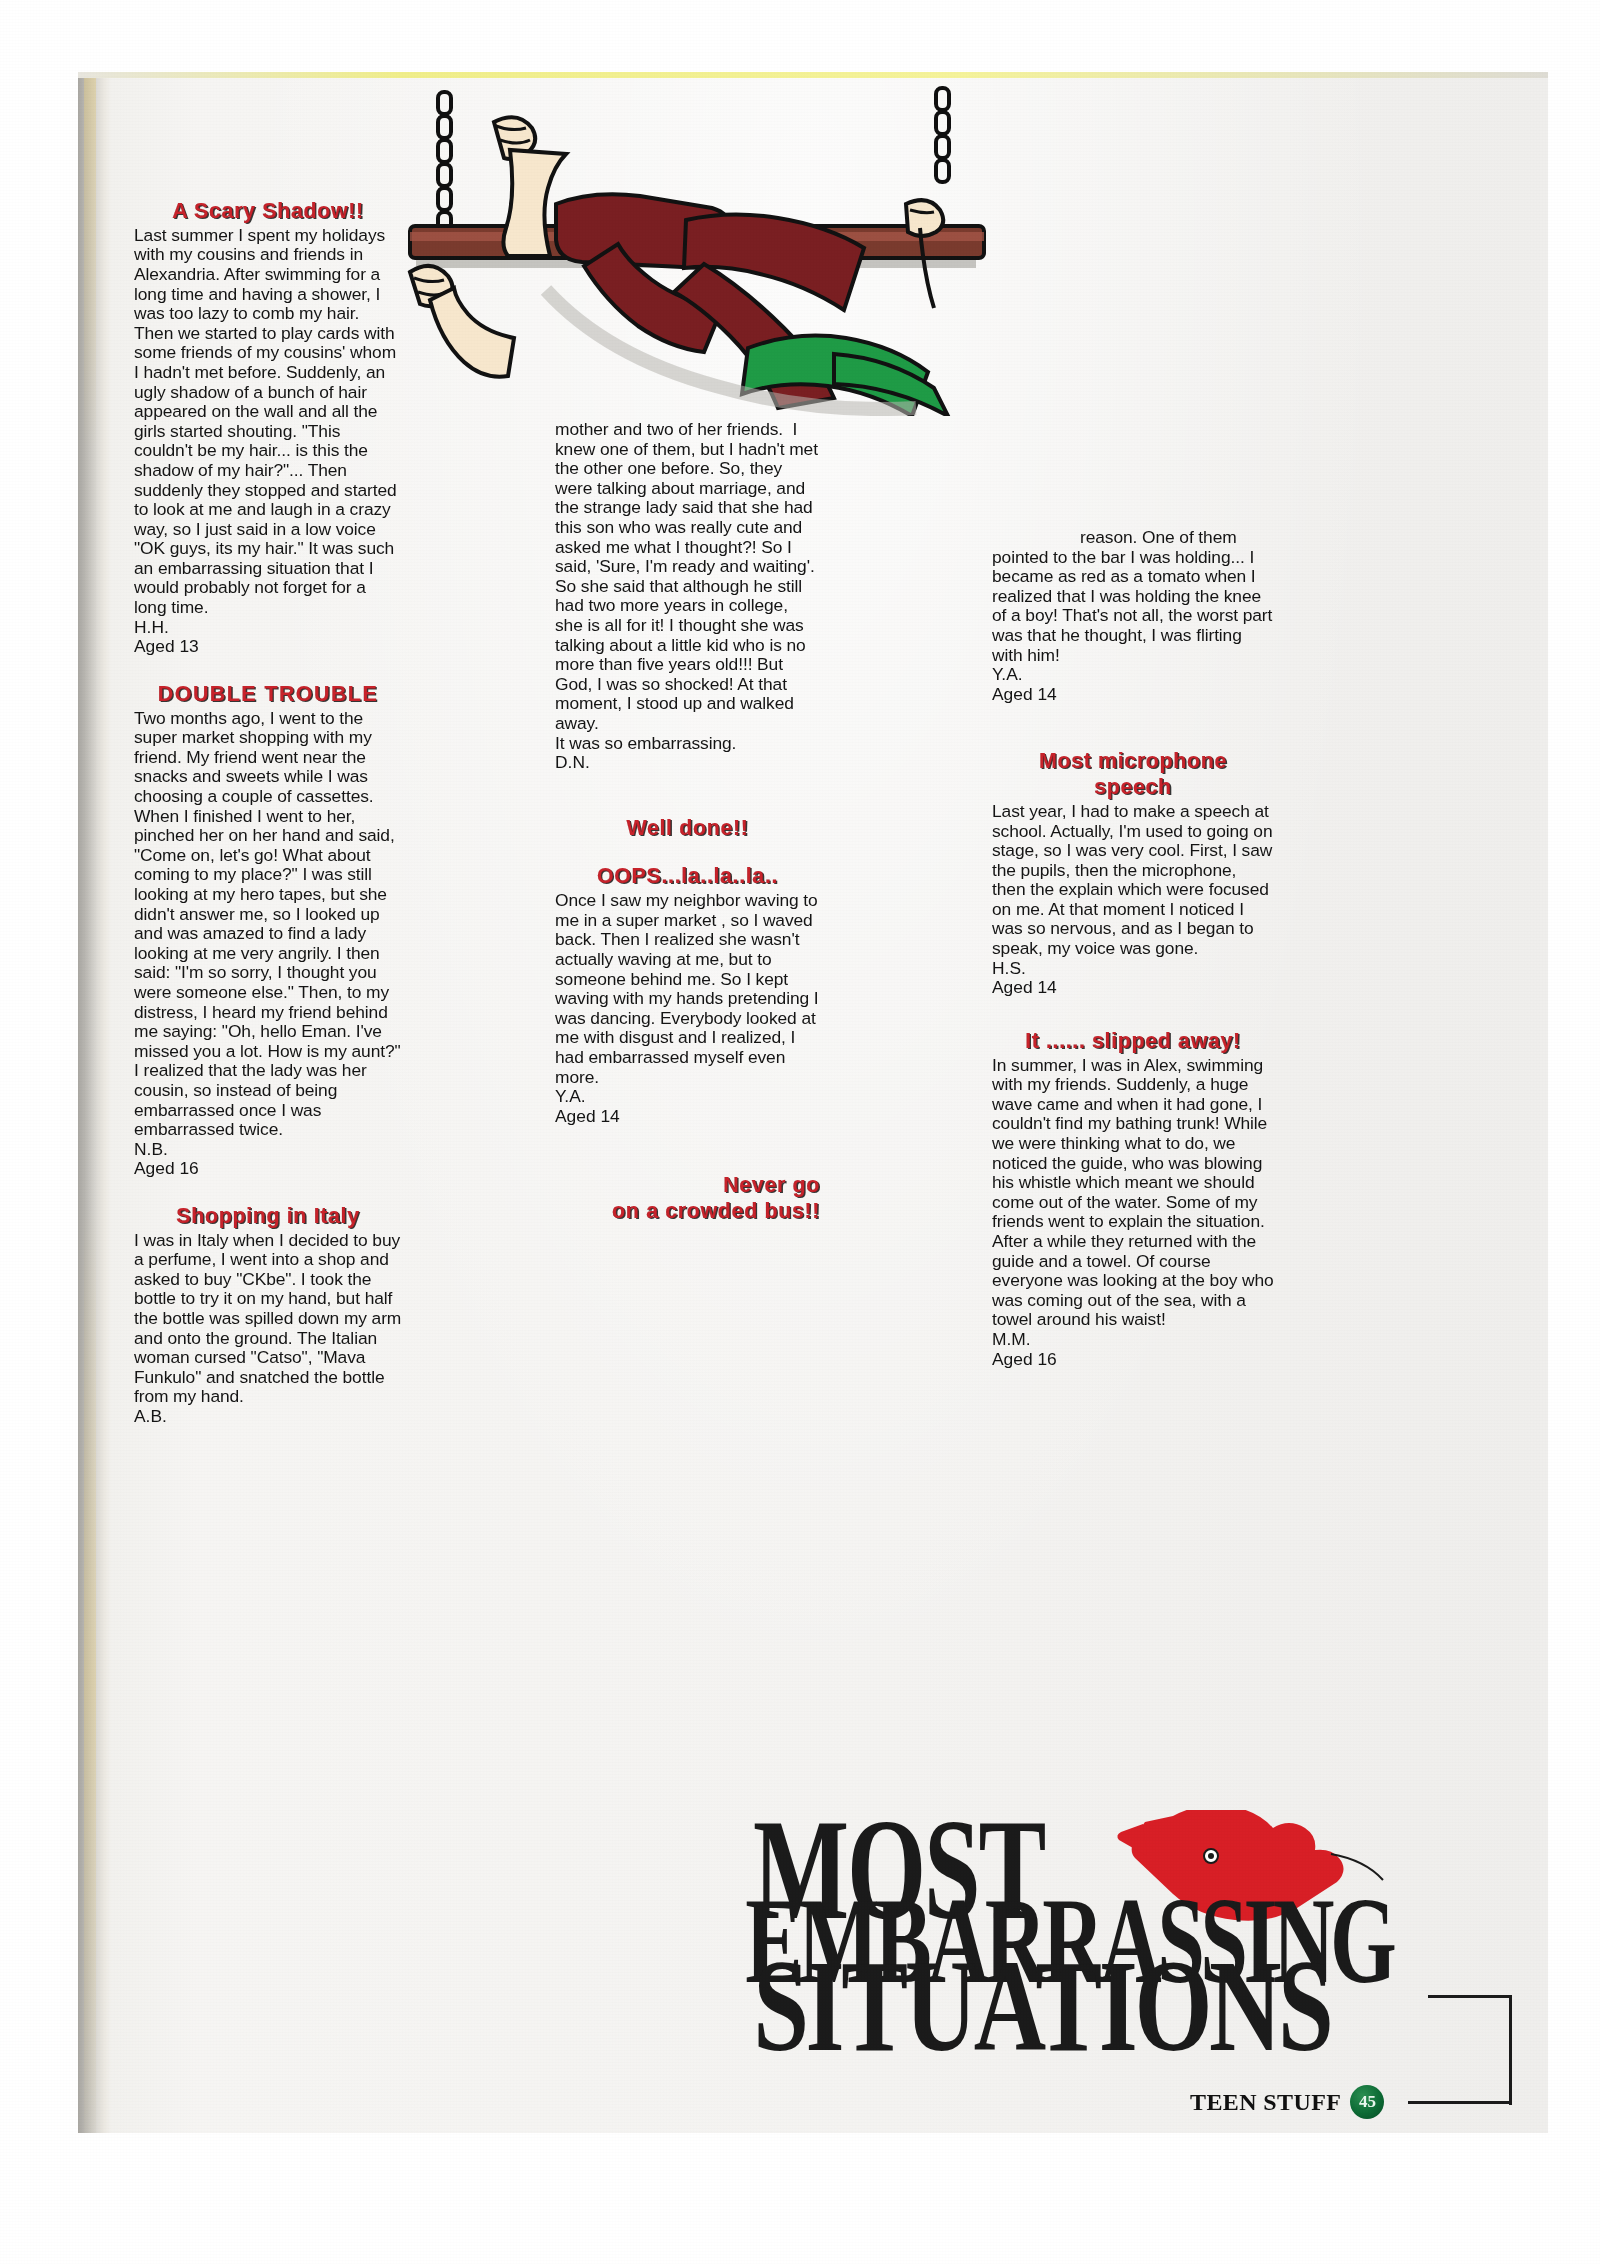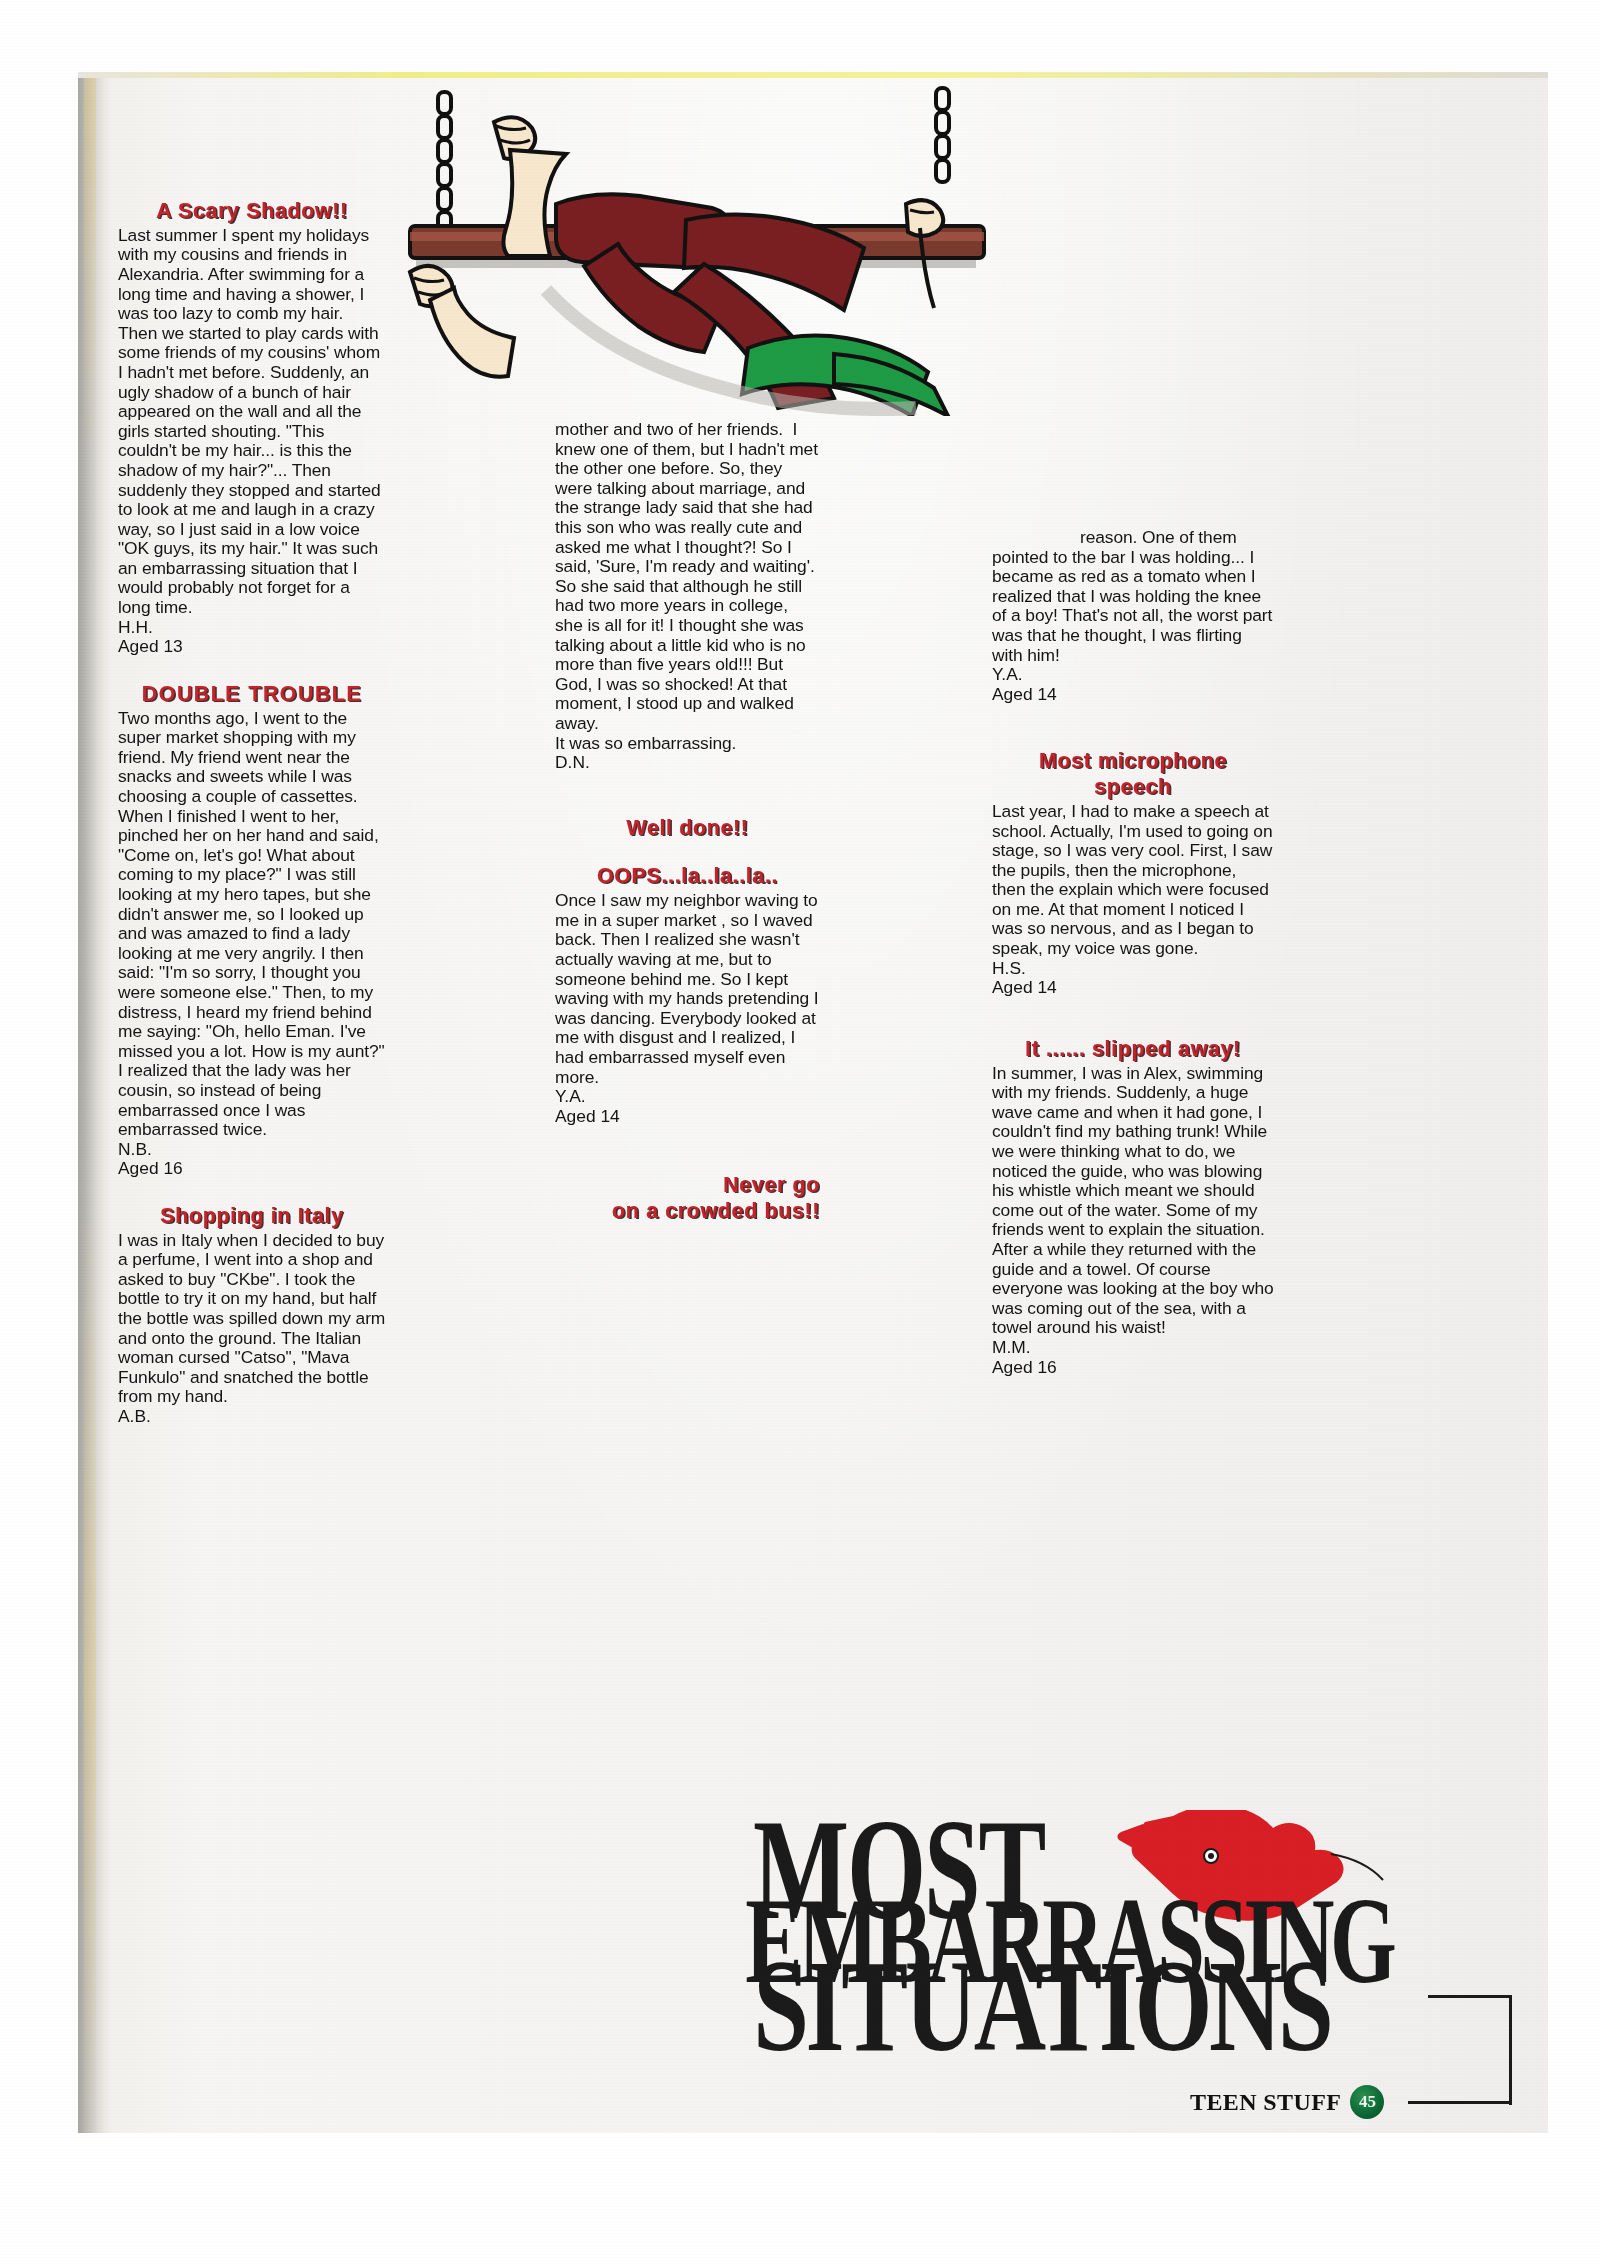--- a/index.html
+++ b/index.html
@@ -52,21 +52,21 @@
   .trim-top {
     position:absolute;
     left: 78px; top: 72px; width: 1470px; height: 8px;
     background: linear-gradient(to right, #e8e6df 0%, #f0ee8a 22%, #f5f39a 60%, #dedcd4 100%);
   }
   
   .col {
     position: absolute;
     color: #141414;
   }
-  .c1 { left: 118px; top: 200px;  width: 268px; }
+  .c1 { left: 134px; top: 200px;  width: 268px; }
   .c2 { left: 555px; top: 420px;  width: 265px; }
   .c3 { left: 992px; top: 528px;  width: 282px; }
 
   .story { margin-bottom: 26px; }
 
   .headline {
     color: #c8232b;
     font-weight: bold;
     font-size: 21.5px;
     line-height: 1.06;
@@ -305,21 +305,21 @@
     </div>
 
     <div class="story" style="margin-top:46px;">
       <div class="headline center" style="color: rgb(200, 35, 43);">Most microphone</div>
       <div class="headline center" style="color: rgb(200, 35, 43);">speech</div>
       <div class="body">Last year, I had to make a speech at school. Actually, I'm used to going on stage, so I was very cool. First, I saw the pupils, then the microphone, then the explain which were focused on me. At that moment I noticed I was so nervous, and as I began to speak, my voice was gone.</div>
       <div class="sig">H.S.</div>
       <div class="sig">Aged 14</div>
     </div>
 
-    <div class="story" style="margin-top:40px;">
+    <div class="story" style="margin-top:32px;">
       <div class="headline center" style="color: rgb(200, 35, 43);">It ...... slipped away!</div>
       <div class="body">In summer, I was in Alex, swimming with my friends. Suddenly, a huge wave came and when it had gone, I couldn't find my bathing trunk! While we were thinking what to do, we noticed the guide, who was blowing his whistle which meant we should come out of the water. Some of my friends went to explain the situation. After a while they returned with the guide and a towel. Of course everyone was looking at the boy who was coming out of the sea, with a towel around his waist!</div>
       <div class="sig">M.M.</div>
       <div class="sig">Aged 16</div>
     </div>
 
   </div>
 
   <div class="logo">
     <svg width="800" height="300" viewBox="0 0 800 300" xmlns="http://www.w3.org/2000/svg">

